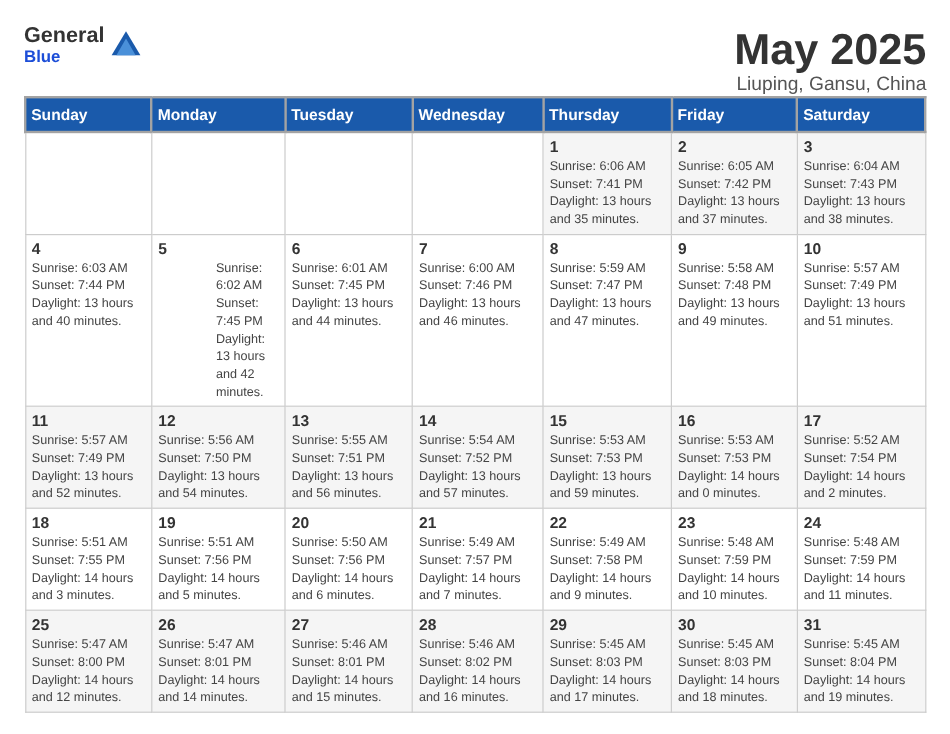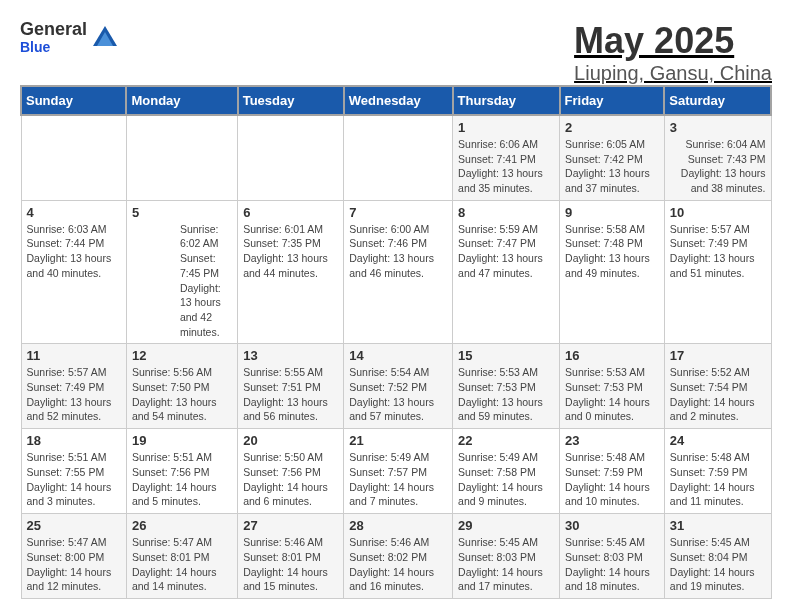--- a/index.html
+++ b/index.html
@@ -33,29 +33,29 @@
       font-size: 14px;
       font-weight: bold;
       color: #1d4ed8;
     }
     .logo-icon {
       width: 28px;
       height: 28px;
       margin-left: 4px;
     }
     .title-area {
-      text-decoration: underline;
+      text-align: right;
     }
     .month-title {
       font-size: 36px;
       font-weight: bold;
       color: #333;
     }
     .location {
-      font-size: 20px;
+      font-size: 16px;
       color: #555;
     }
     table {
       width: 100%;
       border-collapse: collapse;
       border: 1px solid #ccc;
     }
     thead tr th {
       background-color: #1a5aab;
       color: #fff;
@@ -144,21 +144,21 @@
         </td>
         <td>
           <span class="day-number">2</span>
           <div class="day-info" style="white-space: pre-line;">Sunrise: 6:05 AM
 Sunset: 7:42 PM
 Daylight: 13 hours
 and 37 minutes.</div>
         </td>
         <td>
           <span class="day-number">3</span>
-          <div class="day-info" style="white-space: pre-line; text-align: right;">Sunrise: 6:04 AM
+          <div class="day-info" style="white-space: pre-line;">Sunrise: 6:04 AM
 Sunset: 7:43 PM
 Daylight: 13 hours
 and 38 minutes.</div>
         </td>
       </tr>
       <tr>
         <td>
           <span class="day-number">4</span>
           <div class="day-info" style="white-space: pre-line;">Sunrise: 6:03 AM
 Sunset: 7:44 PM
@@ -168,21 +168,21 @@
         <td>
           <span class="day-number">5</span>
           <div class="day-info" style="white-space: pre-line; margin-left: 48px;">Sunrise: 6:02 AM
 Sunset: 7:45 PM
 Daylight: 13 hours
 and 42 minutes.</div>
         </td>
         <td>
           <span class="day-number">6</span>
           <div class="day-info" style="white-space: pre-line;">Sunrise: 6:01 AM
-Sunset: 7:35 PM
+Sunset: 7:45 PM
 Daylight: 13 hours
 and 44 minutes.</div>
         </td>
         <td>
           <span class="day-number">7</span>
           <div class="day-info" style="white-space: pre-line;">Sunrise: 6:00 AM
 Sunset: 7:46 PM
 Daylight: 13 hours
 and 46 minutes.</div>
         </td>

